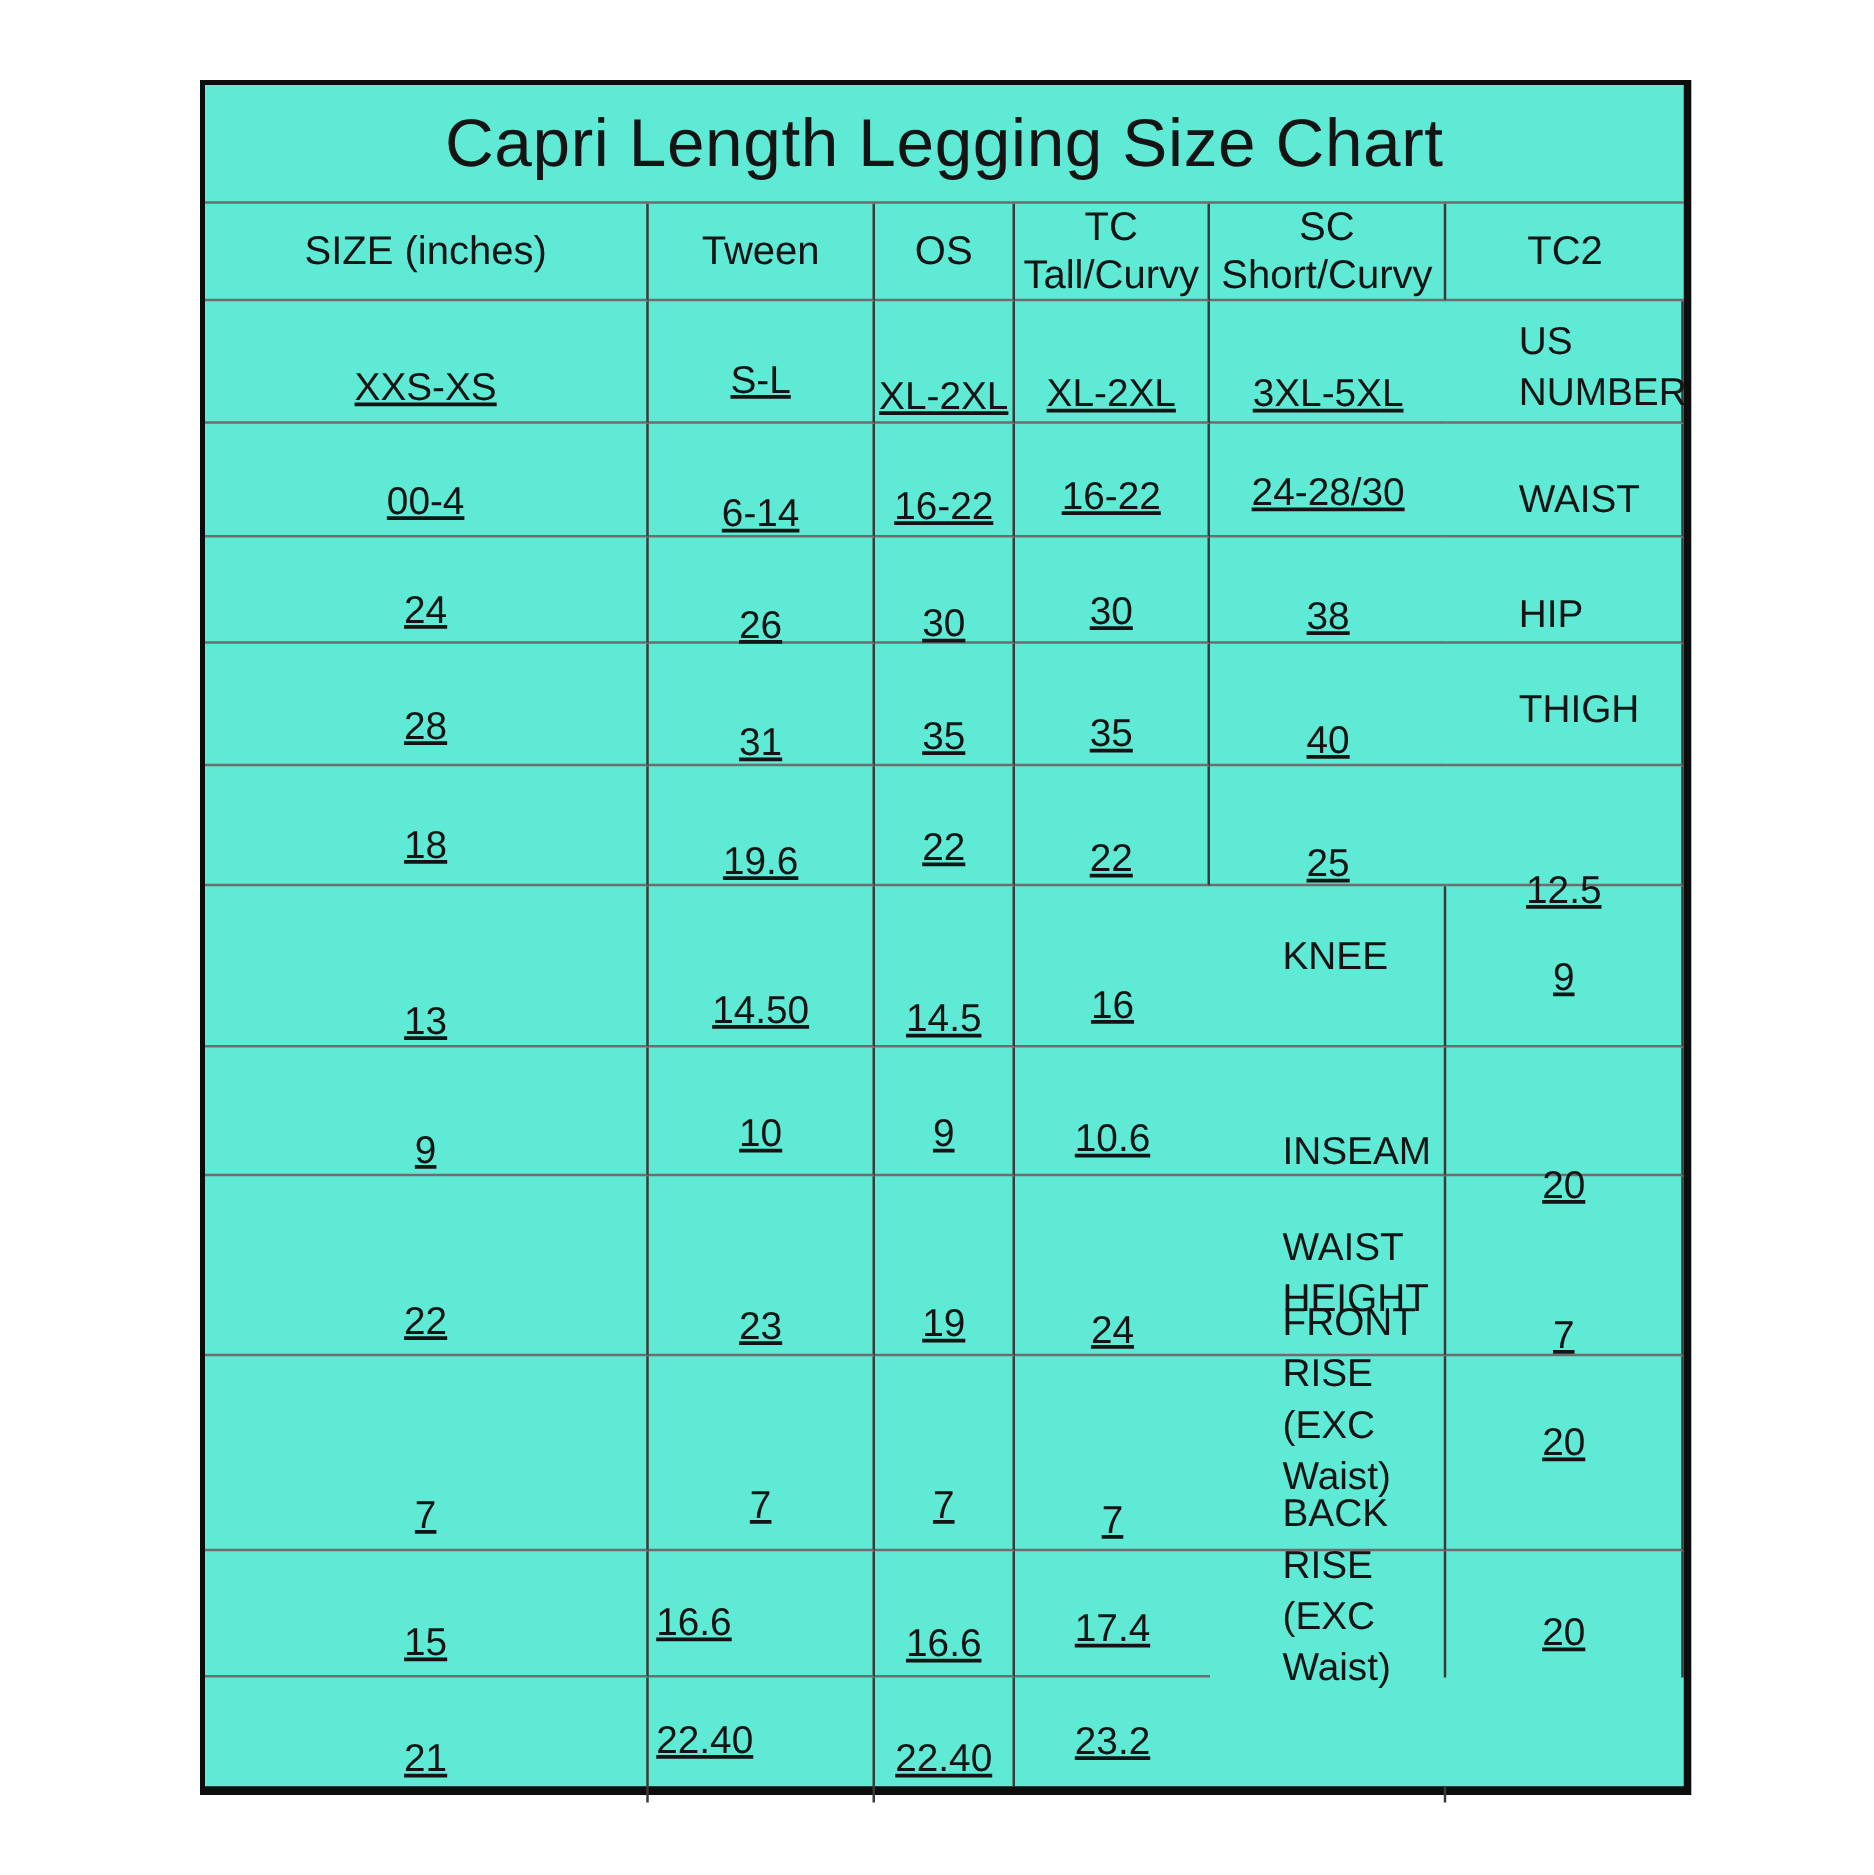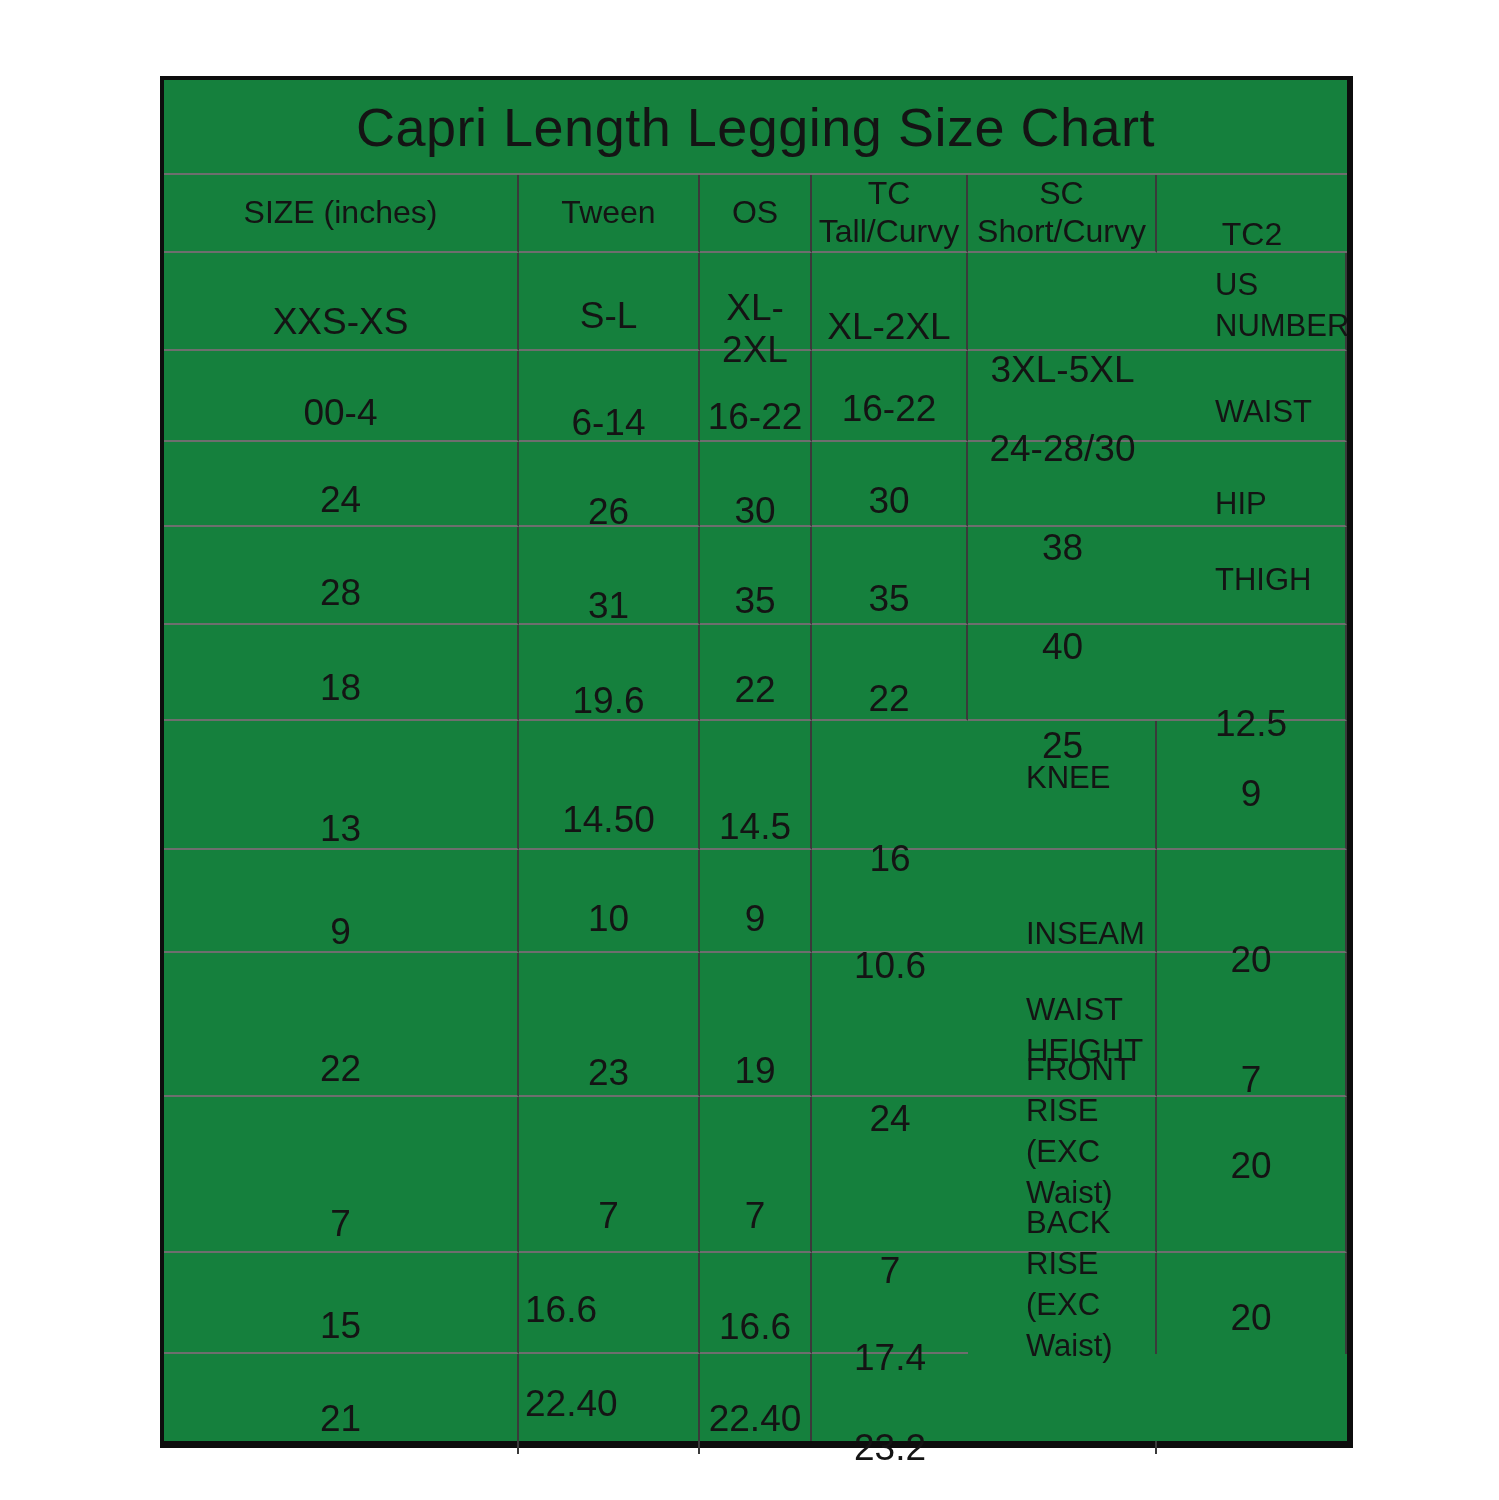--- a/index.html
+++ b/index.html
@@ -1,32 +1,32 @@
 <!DOCTYPE html>
 <html><head>
 <meta charset="utf-8">
 <style>
   * { box-sizing: border-box; margin: 0; padding: 0; }
   html, body { width: 1499px; height: 1500px; background: #ffffff; }
   body { position: relative; font-family: "Liberation Sans", sans-serif; color: #141414; }
 
   .chart {
     position: absolute;
-    left: 160px; top: 76px;
+    left: 160px; top: 64px;
     display: grid;
     grid-template-columns: 355px 181px 112px 156px 189px 190px;
     grid-template-rows: 95px 78px 98px 91px 85px 98px 96px 129px 103px 144px 156px 101px 87px;
     border: 4px solid #0d0d0d;
     border-right-width: 6px;
     border-bottom-width: 7px;
-    background: #15803d;
+    background: #5eead4;
   }
 
   .cell { position: relative; border-right: 2px solid #3a3a3a; border-bottom: 2px solid #6e6e6e; }
-  .cell.cend { border-right: none; margin-top: 43px; }
+  .cell.cend { border-right: none; }
   .cell.rend { border-bottom: none; }
 
   .title-cell {
     grid-column: 1 / -1;
     display: flex; align-items: center; justify-content: center;
     border-right: none;
     font-size: 54px;
     letter-spacing: 0.5px;
     white-space: nowrap;
   }
@@ -37,21 +37,22 @@
     font-size: 32px;
     line-height: 1.18;
     white-space: pre-line;
   }
 
   .val {
     position: absolute; left: 0; right: 0;
     top: var(--cy);
     transform: translateY(-50%);
     text-align: center;
-    font-size: 37px;
+    font-size: 31px;
+    text-decoration: underline;
   }
   .vleft .val { text-align: left; padding-left: 6px; }
 
   .lab {
     position: absolute; left: 58px; right: 4px;
     top: var(--cy);
     transform: translateY(-50%);
     font-size: 31px;
     line-height: 1.32;
     white-space: pre-line;

